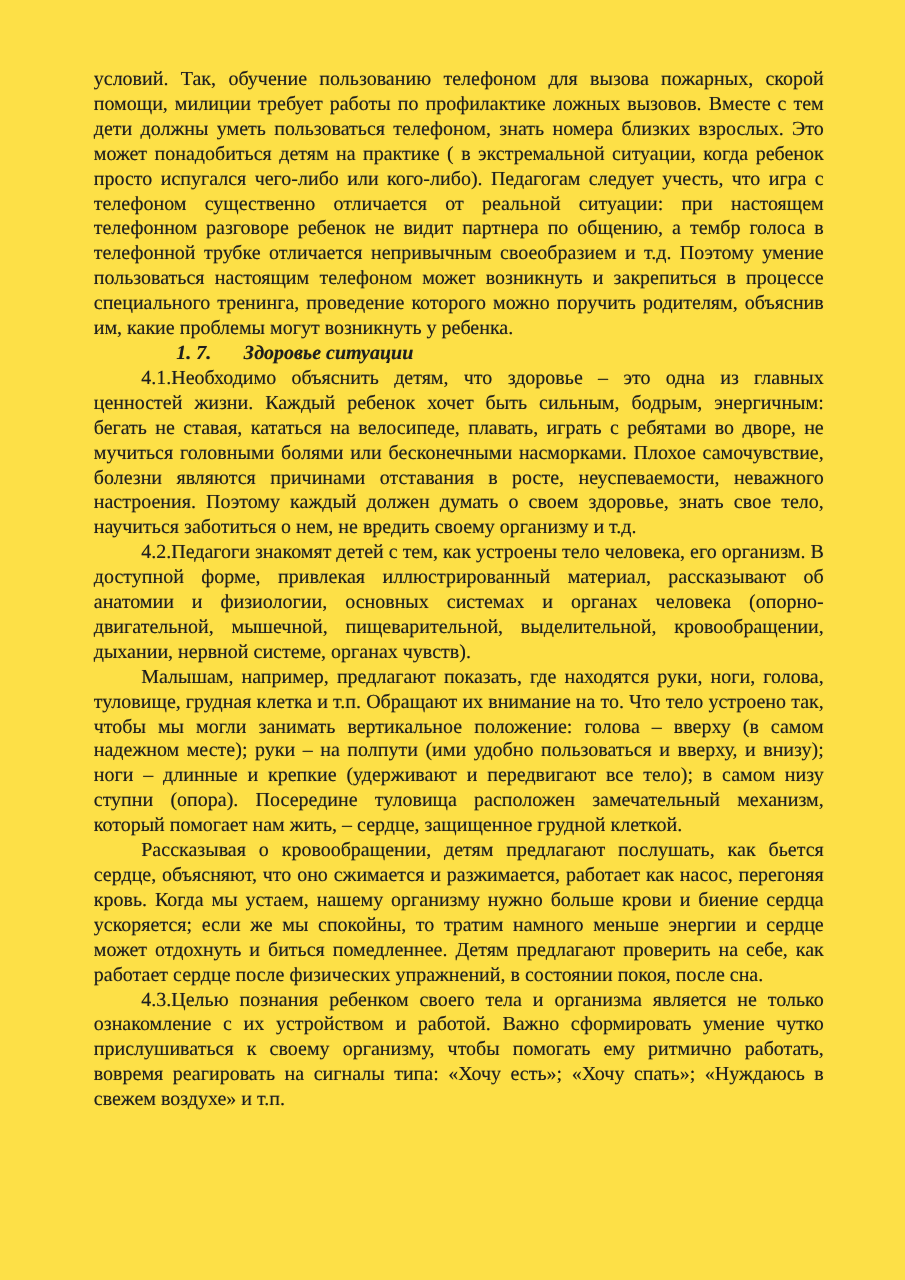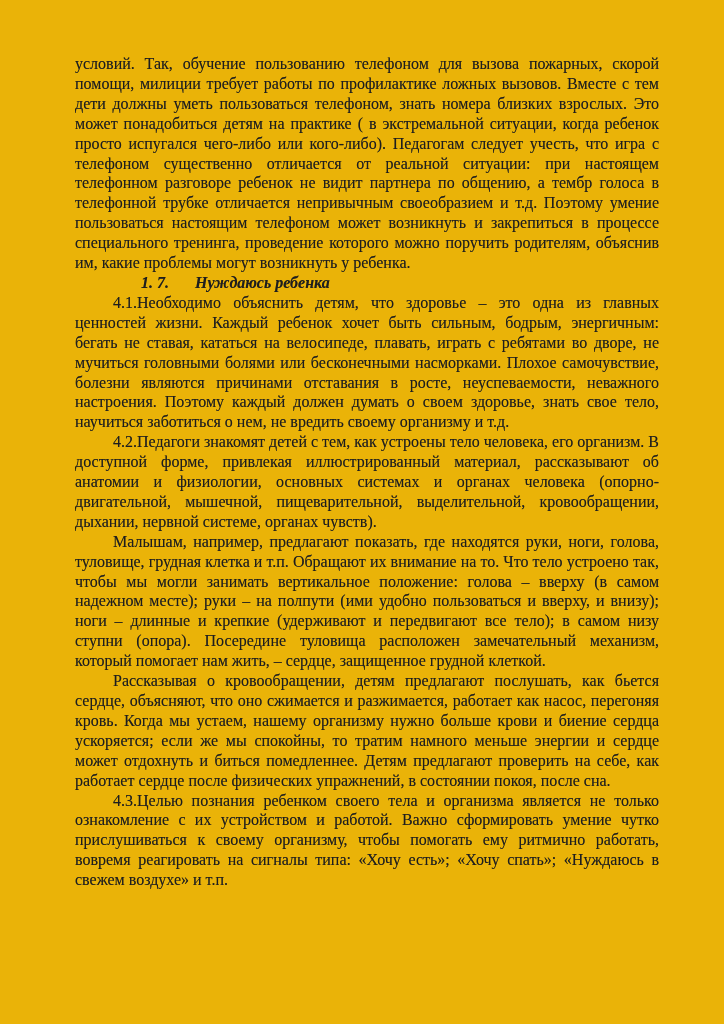--- a/index.html
+++ b/index.html
@@ -4,21 +4,21 @@
 <style>
   html, body {
     margin: 0;
     padding: 0;
     background: #ffffff;
   }
   .page {
     position: relative;
     width: 724px;
     height: 1024px;
-    background: #eab308;
+    background: #fde047;
     overflow: hidden;
   }
   .text-column {
     position: absolute;
     left: 75px;
     top: 54px;
     width: 584px;
     font-family: "Liberation Serif", "DejaVu Serif", serif;
     font-size: 16px;
     line-height: 19.9px;
@@ -47,21 +47,21 @@
 </style>
 </head>
 <body>
 
 <div class="page">
   <div class="text-column">
 
     <p class="para no-indent">условий. Так, обучение пользованию телефоном для вызова пожарных, скорой помощи, милиции требует работы по профилактике ложных вызовов. Вместе с тем дети должны уметь пользоваться телефоном, знать номера близких взрослых. Это может понадобиться детям на практике ( в экстремальной ситуации, когда ребенок просто испугался чего-либо или кого-либо). Педагогам следует учесть, что игра с телефоном существенно отличается от реальной ситуации: при настоящем телефонном разговоре ребенок не видит партнера по общению, а тембр голоса в телефонной трубке отличается непривычным своеобразием и т.д. Поэтому умение пользоваться настоящим телефоном может возникнуть и закрепиться в процессе специального тренинга, проведение которого можно поручить родителям, объяснив им, какие проблемы могут возникнуть у ребенка.</p>
 
     <p class="section-heading">
-      <span class="heading-number">1. 7.</span><span class="heading-title">Нуждаюсь ребенка</span>
+      <span class="heading-number">1. 7.</span><span class="heading-title">Здоровье ситуации</span>
     </p>
 
     <p class="para">4.1.Необходимо объяснить детям, что здоровье – это одна из главных ценностей жизни. Каждый ребенок хочет быть сильным, бодрым, энергичным: бегать не ставая, кататься на велосипеде, плавать, играть с ребятами во дворе, не мучиться головными болями или бесконечными насморками. Плохое самочувствие, болезни являются причинами отставания в росте, неуспеваемости, неважного настроения. Поэтому каждый должен думать о своем здоровье, знать свое тело, научиться заботиться о нем, не вредить своему организму и т.д.</p>
 
     <p class="para">4.2.Педагоги знакомят детей с тем, как устроены тело человека, его организм. В доступной форме, привлекая иллюстрированный материал, рассказывают об анатомии и физиологии, основных системах и органах человека (опорно-двигательной, мышечной, пищеварительной, выделительной, кровообращении, дыхании, нервной системе, органах чувств).</p>
 
     <p class="para">Малышам, например, предлагают показать, где находятся руки, ноги, голова, туловище, грудная клетка и т.п. Обращают их внимание на то. Что тело устроено так, чтобы мы могли занимать вертикальное положение: голова – вверху (в самом надежном месте); руки – на полпути (ими удобно пользоваться и вверху, и внизу); ноги – длинные и крепкие (удерживают и передвигают все тело); в самом низу ступни (опора). Посередине туловища расположен замечательный механизм, который помогает нам жить, – сердце, защищенное грудной клеткой.</p>
 
     <p class="para">Рассказывая о кровообращении, детям предлагают послушать, как бьется сердце, объясняют, что оно сжимается и разжимается, работает как насос, перегоняя кровь. Когда мы устаем, нашему организму нужно больше крови и биение сердца ускоряется; если же мы спокойны, то тратим намного меньше энергии и сердце может отдохнуть и биться помедленнее. Детям предлагают проверить на себе, как работает сердце после физических упражнений, в состоянии покоя, после сна.</p>
 

